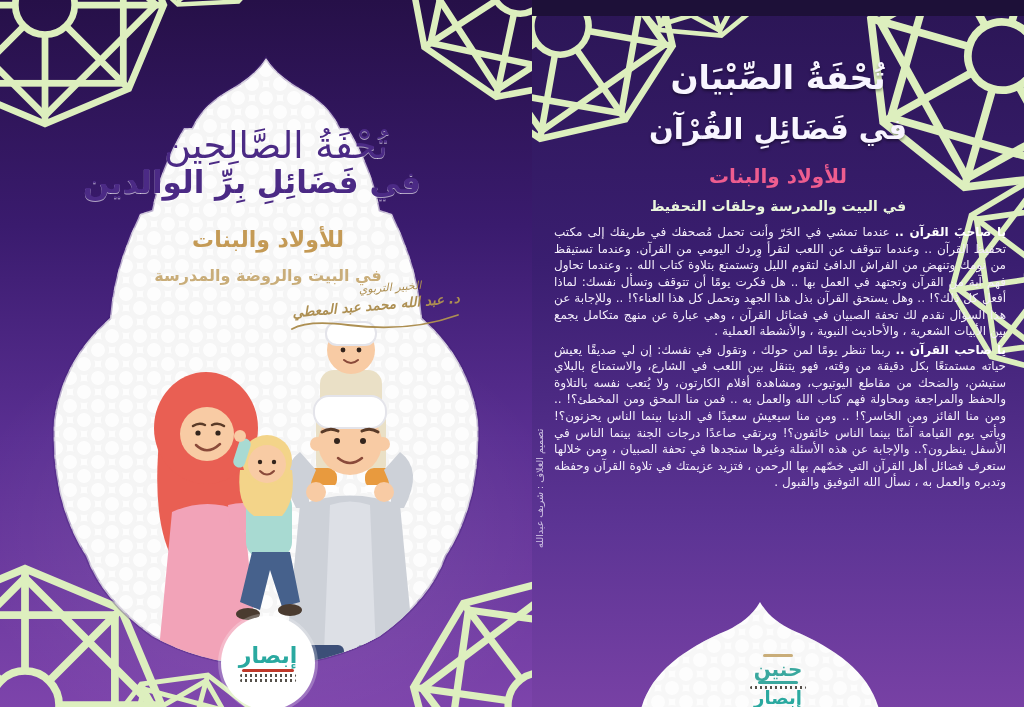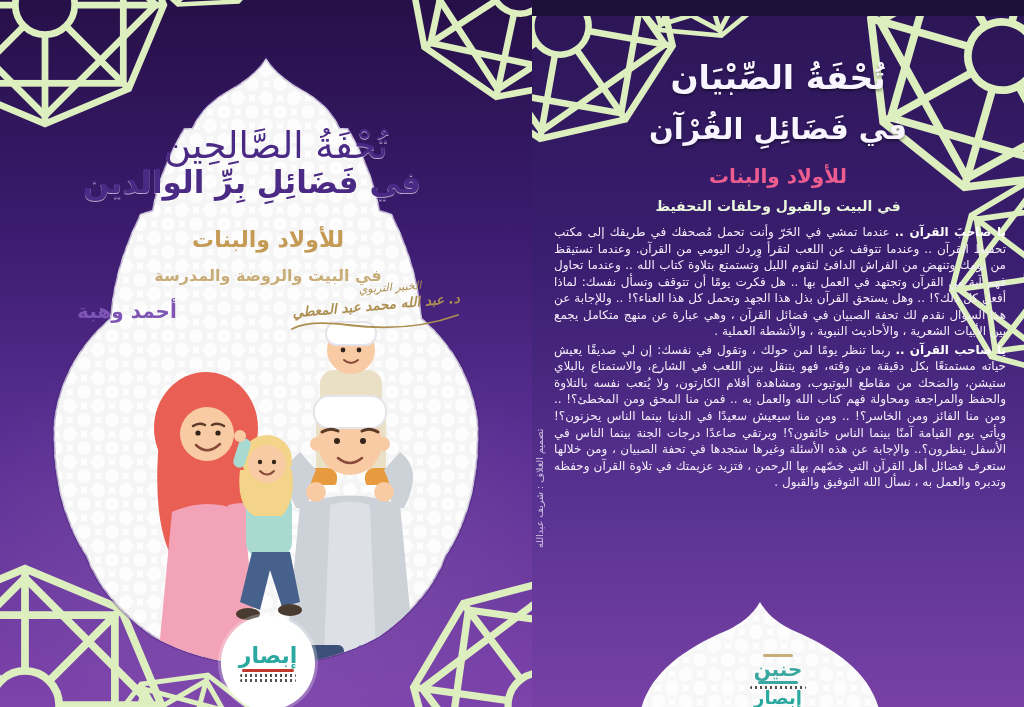--- a/index.html
+++ b/index.html
@@ -192,21 +192,20 @@
           <circle cx="240" cy="436" r="6" fill="#f8cba4"></circle>
         </g>
       </g>
     </svg>
 
     <div class="f-text">
       <h1 class="f-title1">تُحْفَةُ الصَّالِحِين</h1>
       <h1 class="f-title2">في فَضَائِلِ بِرِّ الوالدين</h1>
       <div class="f-aud">للأولاد والبنات</div>
       <div class="f-set">في البيت والروضة والمدرسة</div>
-      <div class="f-author">أحمد وهبة</div>
       <div class="f-sig">
         <div class="t">الخبير التربوي</div>
         <div class="n">د. عبد الله محمد عبد المعطي</div>
         <svg width="176" height="22" viewBox="0 0 176 22" aria-hidden="true">
           <path d="M170 4 Q120 22 60 14 Q20 9 4 18" fill="none" stroke="#ad8f52" stroke-width="1.8" stroke-linecap="round"></path>
         </svg>
       </div>
     </div>
 
     <div class="logo-circle">
@@ -231,21 +230,21 @@
       <g>
         <path d="M228 586 C236 600,248 608,260 614 C312 636,346 664,350 710 L106 710 C110 664,144 636,196 614 C208 608,220 600,228 586 Z" fill="#fdfdfd"></path>
         <path d="M228 586 C236 600,248 608,260 614 C312 636,346 664,350 710 L106 710 C110 664,144 636,196 614 C208 608,220 600,228 586 Z" fill="url(#qpat)" opacity="0.35"></path>
       </g>
     </svg>
 
     <div class="b-text">
       <h2 class="b-title1">تُحْفَةُ الصِّبْيَان</h2>
       <h2 class="b-title2">في فَضَائِلِ القُرْآن</h2>
       <div class="b-aud">للأولاد والبنات</div>
-      <div class="b-set">في البيت والقبول وحلقات التحفيظ</div>
+      <div class="b-set">في البيت والمدرسة وحلقات التحفيظ</div>
 
       <div class="b-body">
         <p><span class="lead">يا صاحبَ القرآن ..</span> <span>عندما تمشي في الحَرّ وأنت تحمل مُصحفك في طريقك إلى مكتب تحفيظ القرآن .. وعندما تتوقف عن اللعب لتقرأ وِردك اليومي من القرآن. وعندما تستيقظ من نومك وتنهض من الفراش الدافئ لتقوم الليل وتستمتع بتلاوة كتاب الله .. وعندما تحاول فهم آية من القرآن وتجتهد في العمل بها .. هل فكرت يومًا أن تتوقف وتسأل نفسك: لماذا أفعل كل ذلك؟! .. وهل يستحق القرآن بذل هذا الجهد وتحمل كل هذا العناء؟! .. وللإجابة عن هذا السؤال نقدم لك تحفة الصبيان في فضائل القرآن ، وهي عبارة عن منهج متكامل يجمع بين الأبيات الشعرية ، والأحاديث النبوية ، والأنشطة العملية .</span></p>
         <p><span class="lead">يا صاحب القرآن ..</span> <span>ربما تنظر يومًا لمن حولك ، وتقول في نفسك: إن لي صديقًا يعيش حياته مستمتعًا بكل دقيقة من وقته، فهو يتنقل بين اللعب في الشارع، والاستمتاع بالبلاي ستيشن، والضحك من مقاطع اليوتيوب، ومشاهدة أفلام الكارتون، ولا يُتعب نفسه بالتلاوة والحفظ والمراجعة ومحاولة فهم كتاب الله والعمل به .. فمن منا المحق ومن المخطئ؟! .. ومن منا الفائز ومن الخاسر؟! .. ومن منا سيعيش سعيدًا في الدنيا بينما الناس يحزنون؟! ويأتي يوم القيامة آمنًا بينما الناس خائفون؟! ويرتقي صاعدًا درجات الجنة بينما الناس في الأسفل ينظرون؟.. والإجابة عن هذه الأسئلة وغيرها ستجدها في تحفة الصبيان ، ومن خلالها ستعرف فضائل أهل القرآن التي خصّهم بها الرحمن ، فتزيد عزيمتك في تلاوة القرآن وحفظه وتدبره والعمل به ، نسأل الله التوفيق والقبول .</span></p>
       </div>
 
       <div class="designer">تصميم الغلاف : شريف عبدالله</div>
     </div>
 
     <div class="back-logos">

